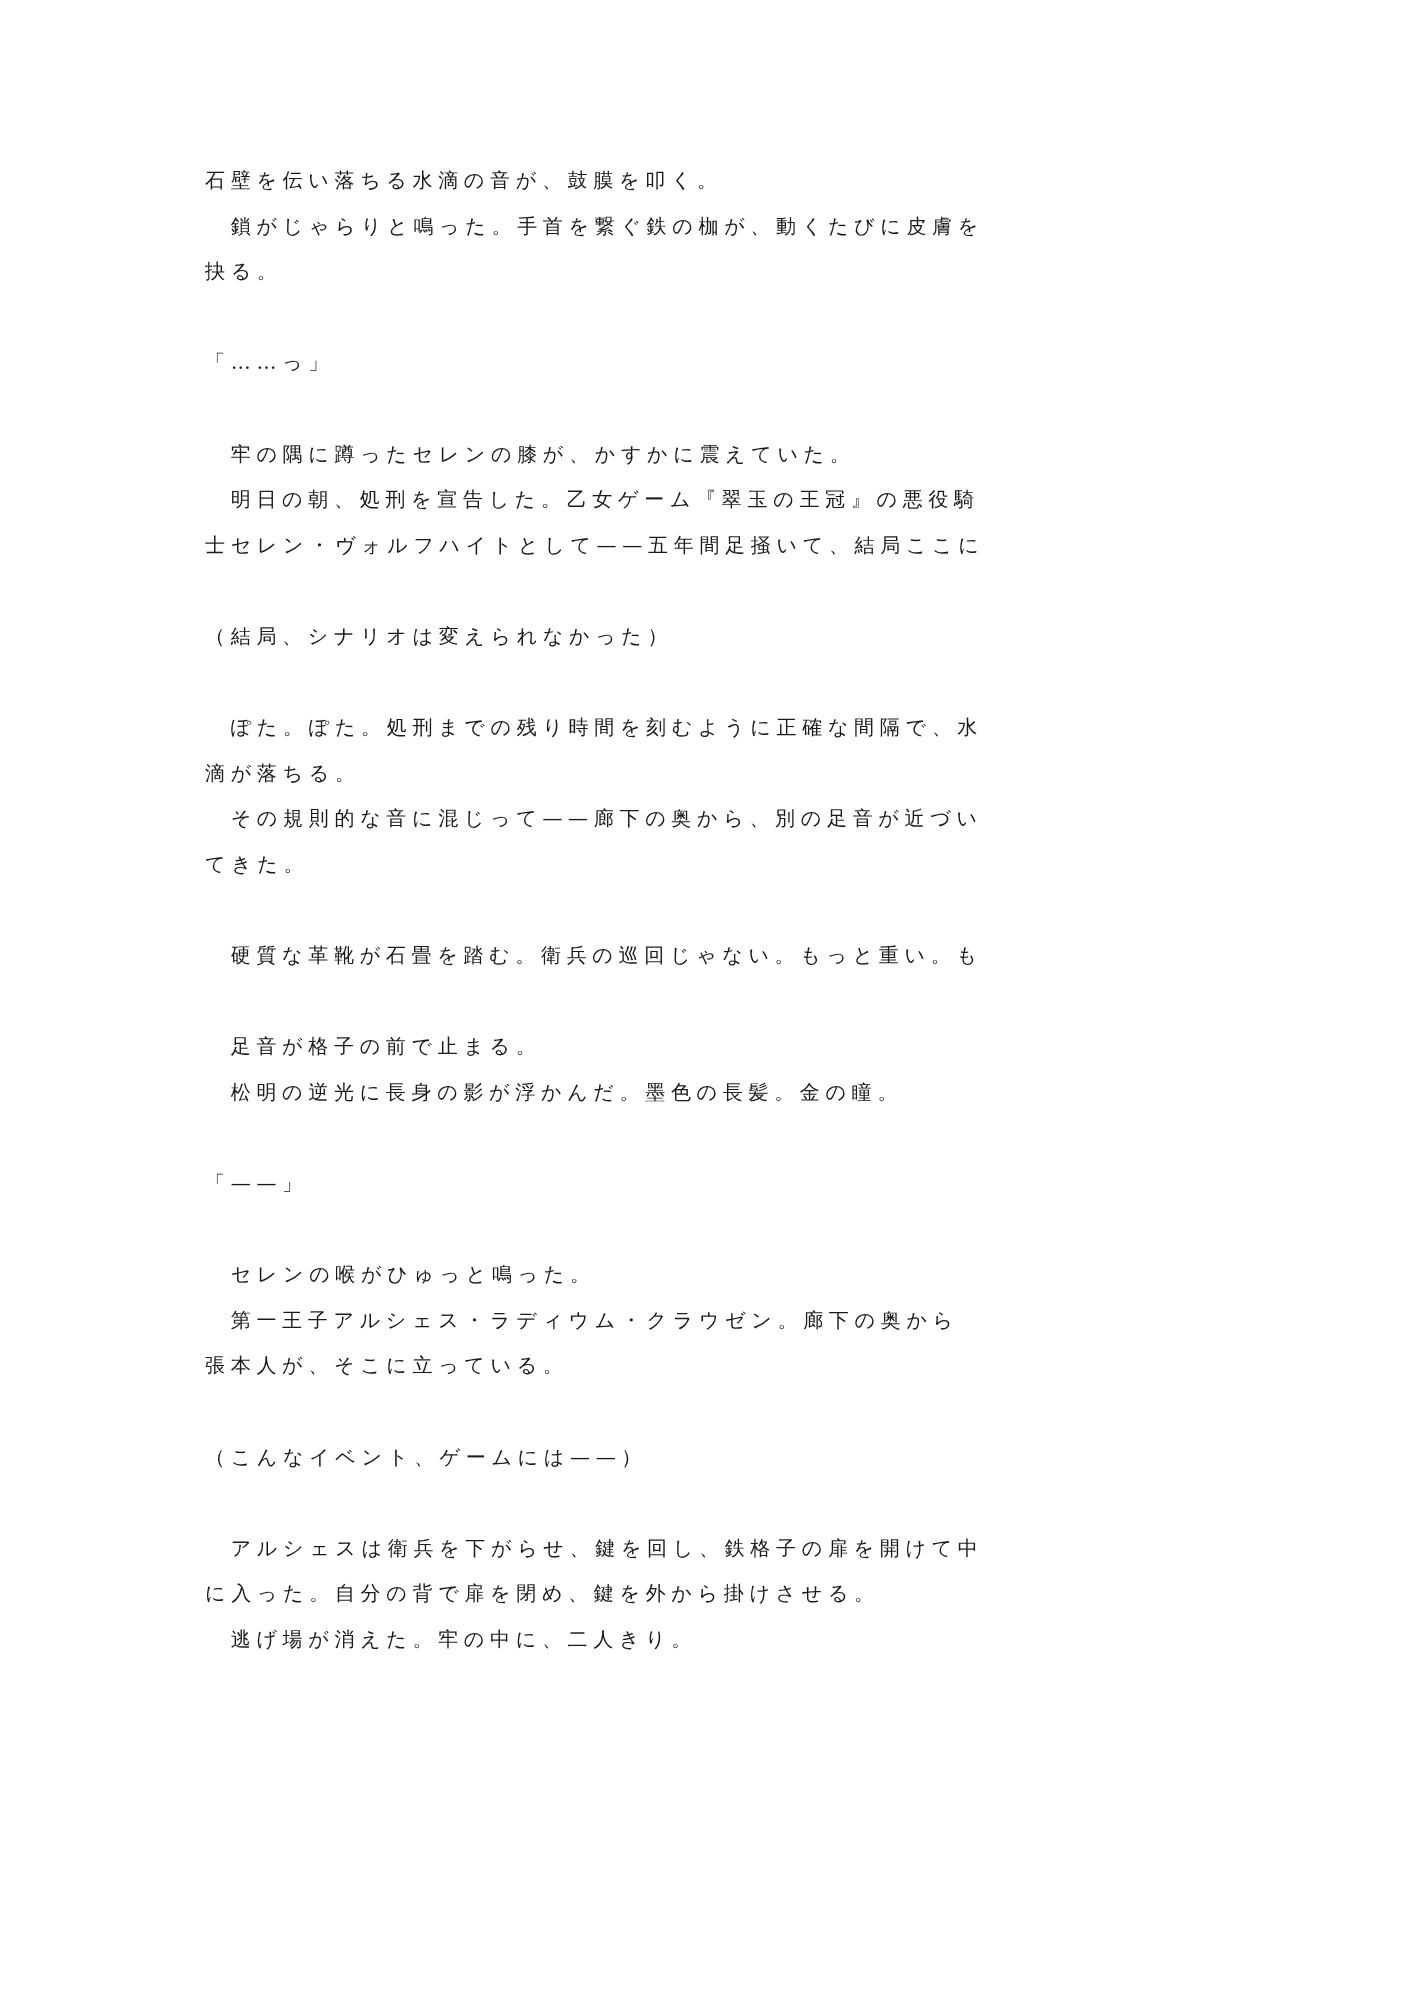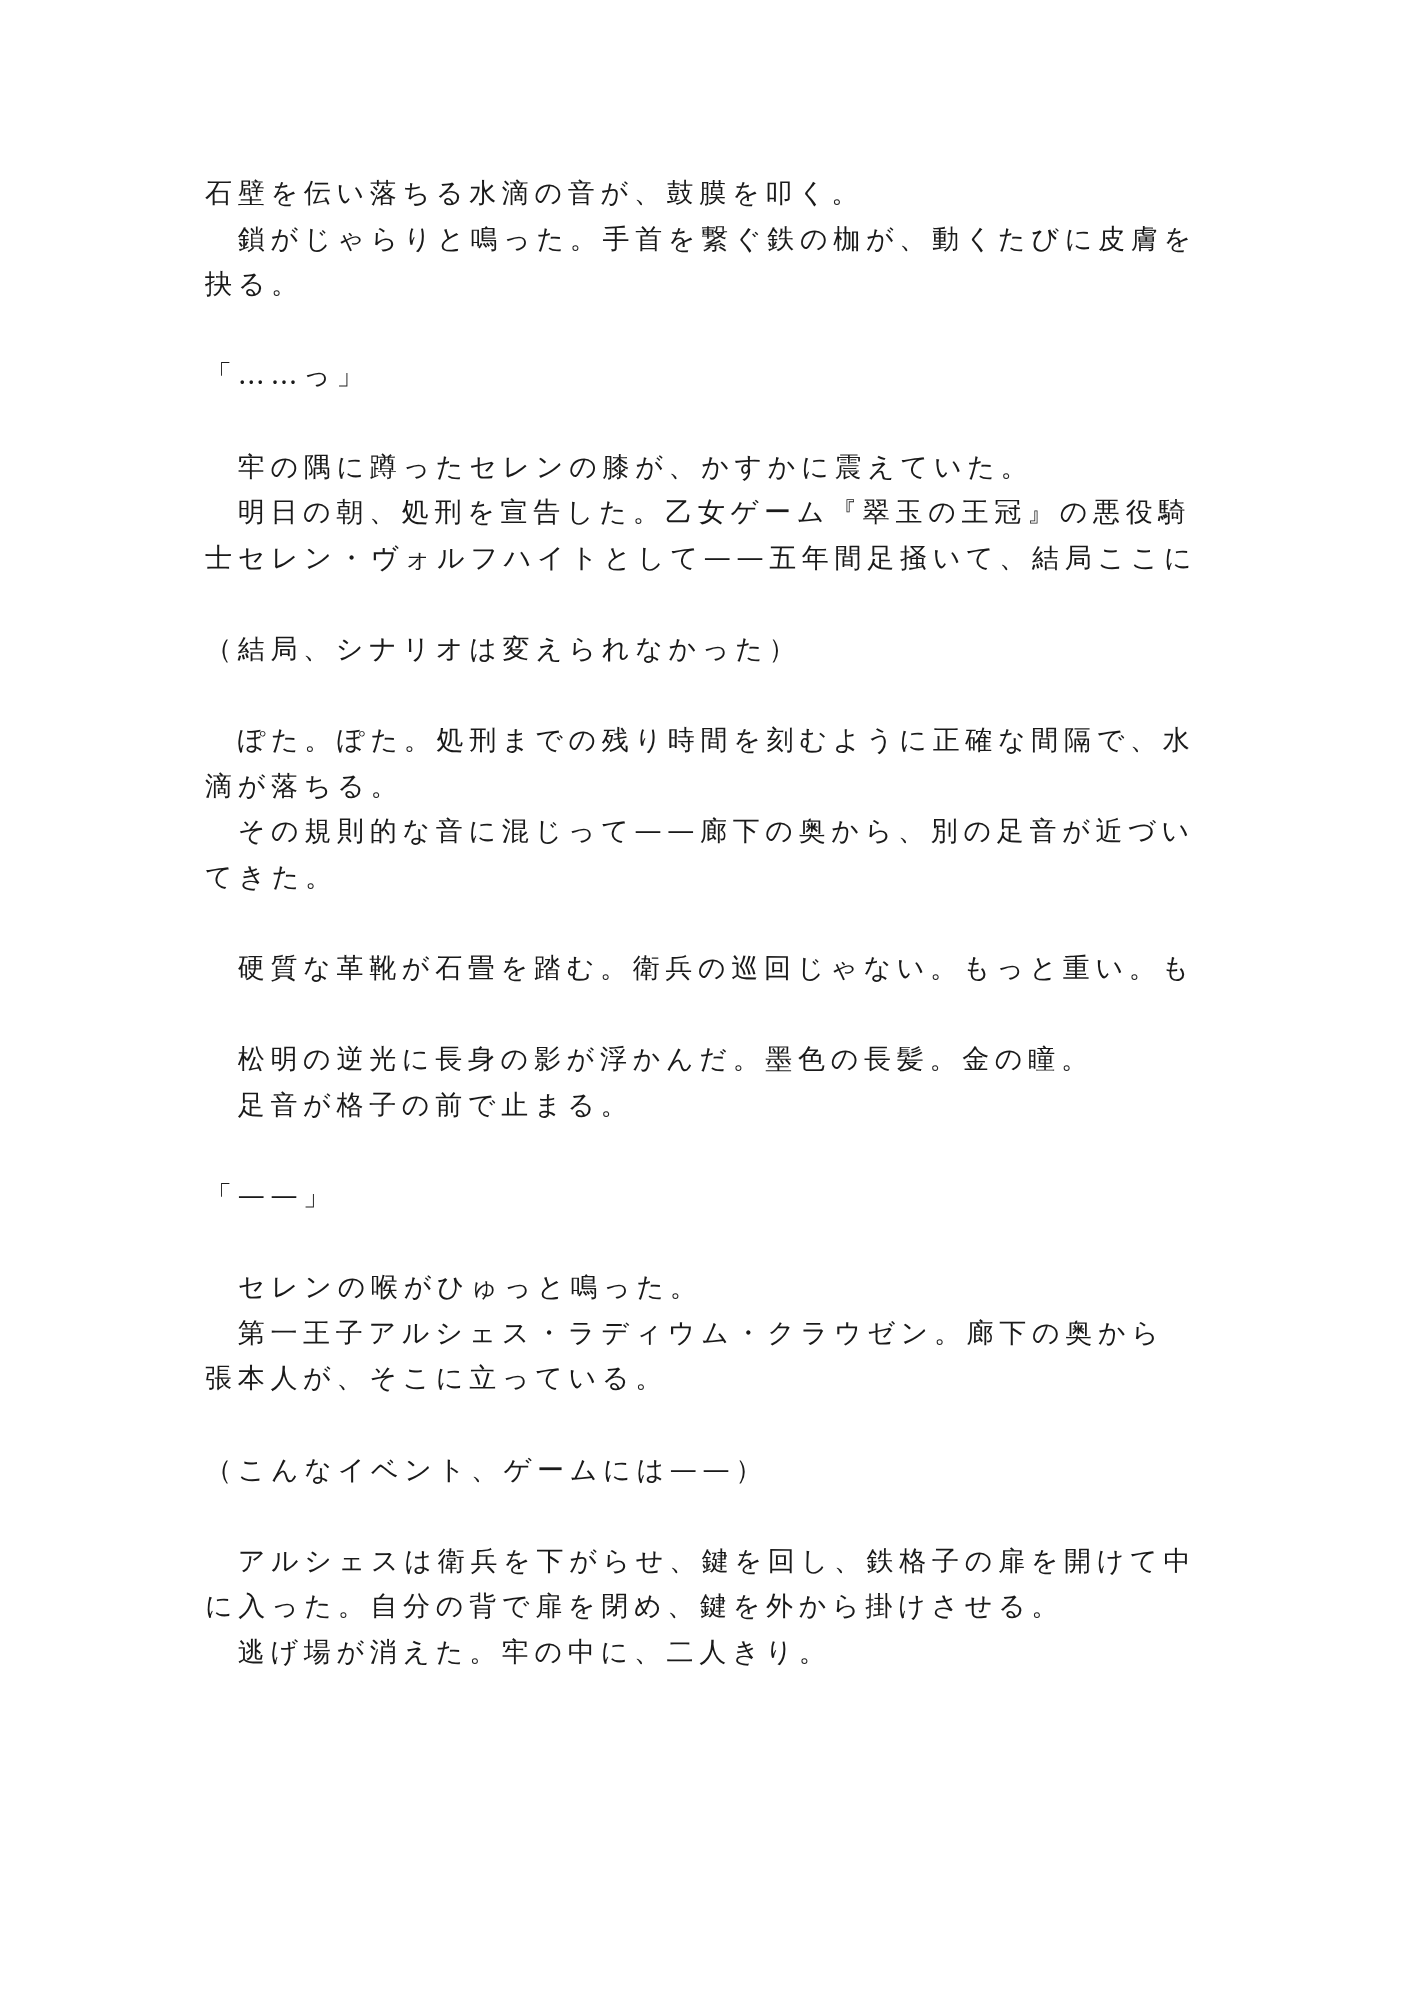--- a/index.html
+++ b/index.html
@@ -17,24 +17,24 @@
     position: absolute;
     left: 0;
     top: 0;
     width: 1415px;
     height: 2000px;
     background: #ffffff;
   }
   .text-block {
     position: absolute;
     left: 205px;
-    top: 170px;
+    top: 158px;
     width: 960px;
     font-family: "DejaVu Serif", "Liberation Serif", serif;
-    font-size: 27px;
+    font-size: 20px;
     letter-spacing: 5.7px;
     color: #1a1a1a;
   }
   .line {
     height: 45.6px;
     line-height: 45.6px;
     white-space: pre;
     overflow: visible;
   }
 </style>
@@ -55,22 +55,22 @@
     <div class="line"></div>
     <div class="line">（結局、シナリオは変えられなかった）</div>
     <div class="line"></div>
     <div class="line">　ぽた。ぽた。処刑までの残り時間を刻むように正確な間隔で、水</div>
     <div class="line">滴が落ちる。</div>
     <div class="line">　その規則的な音に混じって——廊下の奥から、別の足音が近づい</div>
     <div class="line">てきた。</div>
     <div class="line"></div>
     <div class="line">　硬質な革靴が石畳を踏む。衛兵の巡回じゃない。もっと重い。も</div>
     <div class="line"></div>
+    <div class="line">　足音が格子の前で止まる。</div>
     <div class="line">　松明の逆光に長身の影が浮かんだ。墨色の長髪。金の瞳。</div>
-    <div class="line">　足音が格子の前で止まる。</div>
     <div class="line"></div>
     <div class="line">「——」</div>
     <div class="line"></div>
     <div class="line">　セレンの喉がひゅっと鳴った。</div>
     <div class="line">　第一王子アルシェス・ラディウム・クラウゼン。廊下の奥から</div>
     <div class="line">張本人が、そこに立っている。</div>
     <div class="line"></div>
     <div class="line">（こんなイベント、ゲームには——）</div>
     <div class="line"></div>
     <div class="line">　アルシェスは衛兵を下がらせ、鍵を回し、鉄格子の扉を開けて中</div>

